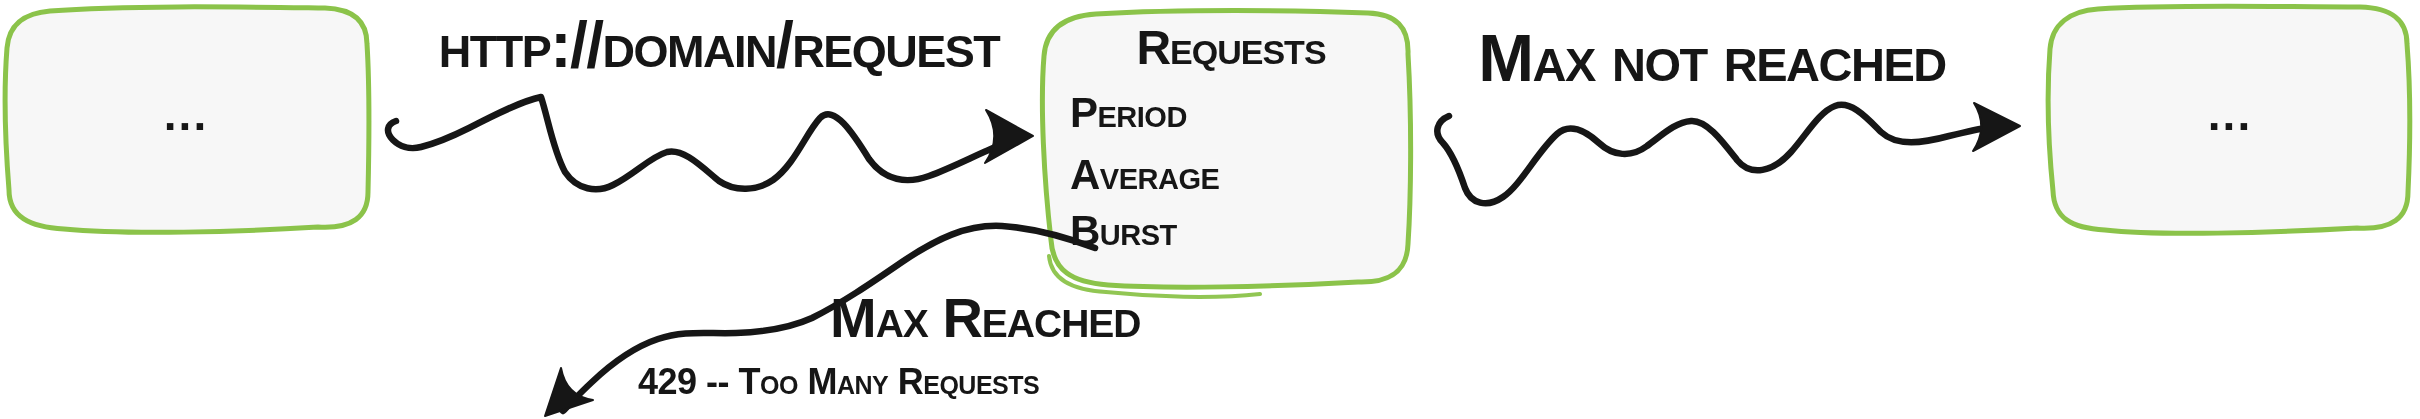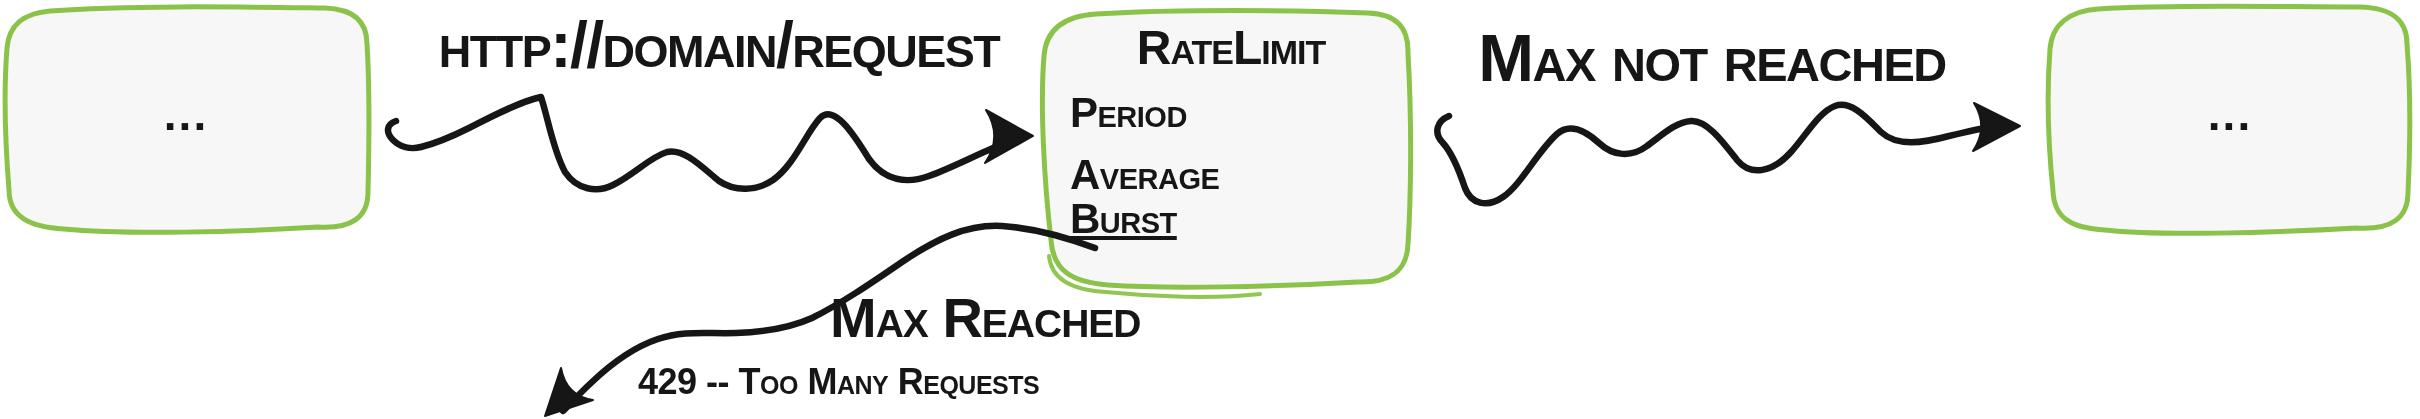--- a/index.html
+++ b/index.html
@@ -29,21 +29,21 @@
     position:absolute;white-space:nowrap;line-height:1;
     color:var(--ink);font-weight:bold;font-size:46px;letter-spacing:2px;
     transform:translateX(-50%);
   }
   #lbl-request{left:719px;top:13px;transform:translateX(-50%);font-size:64px;letter-spacing:-1.5px;}
   #lbl-max-not-reached{left:1712px;top:24px;transform:translateX(-50%);font-size:67px;letter-spacing:-1.5px;}
   #ratelimit-title{left:1231px;top:24px;transform:translateX(-50%);font-size:48px;letter-spacing:-1px;}
   .field{left:1070px;font-size:42px;letter-spacing:-0.5px;}
   #field-period{top:92px;}
   #field-average{top:154px;}
-  #field-burst{top:198px;text-decoration:underline;}
+  #field-burst{top:210px;}
   #lbl-max-reached{left:830px;top:290px;font-size:56px;letter-spacing:-1px;}
   #lbl-429{left:638px;top:364px;font-size:36px;letter-spacing:-0.5px;}
   #dots-left{left:186px;top:91px;}
   #dots-right{left:2230px;top:91px;}
 </style>
 </head>
 <body>
 
 <div class="canvas">
 
@@ -83,21 +83,21 @@
     <g>
       <path class="ink" stroke-width="6" d="M 1095 248 C 1063 236, 1032 228, 1002 226 C 967 224, 936 239, 902 262 C 870 284, 842 303, 812 318
            C 790 328, 764 332, 736 333 C 708 334, 684 330, 658 339 C 634 347, 612 363, 592 382
            C 580 393, 571 403, 563 411"></path>
       <path class="ink-fill" d="M 545 416 L 593 400 Q 566 396 561 368 Z"></path>
     </g>
   </svg>
 
   <div class="dots" id="dots-left">...</div>
 
-  <div class="t" id="ratelimit-title">RateLimit</div>
+  <div class="t" id="ratelimit-title">Requests</div>
   <div class="t field" id="field-average">Average</div>
   <div class="t field" id="field-period">Period</div>
   <div class="t field" id="field-burst">Burst</div>
 
   <div class="dots" id="dots-right">...</div>
 
   <div class="t" id="lbl-request">http://domain/request</div>
   <div class="t" id="lbl-max-not-reached">Max not reached</div>
   <div class="t" id="lbl-max-reached">Max Reached</div>
   <div class="t" id="lbl-429">429 -- Too Many Requests</div>

